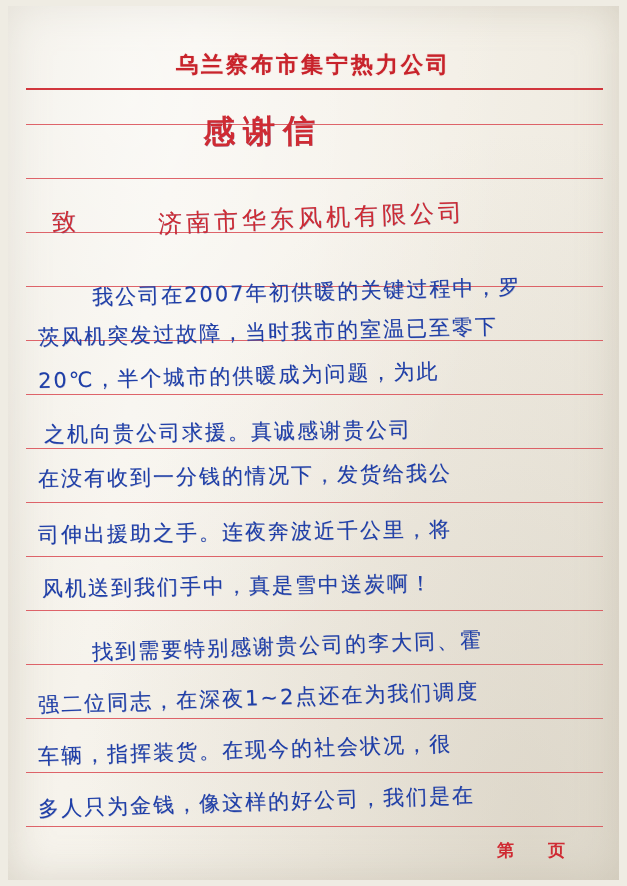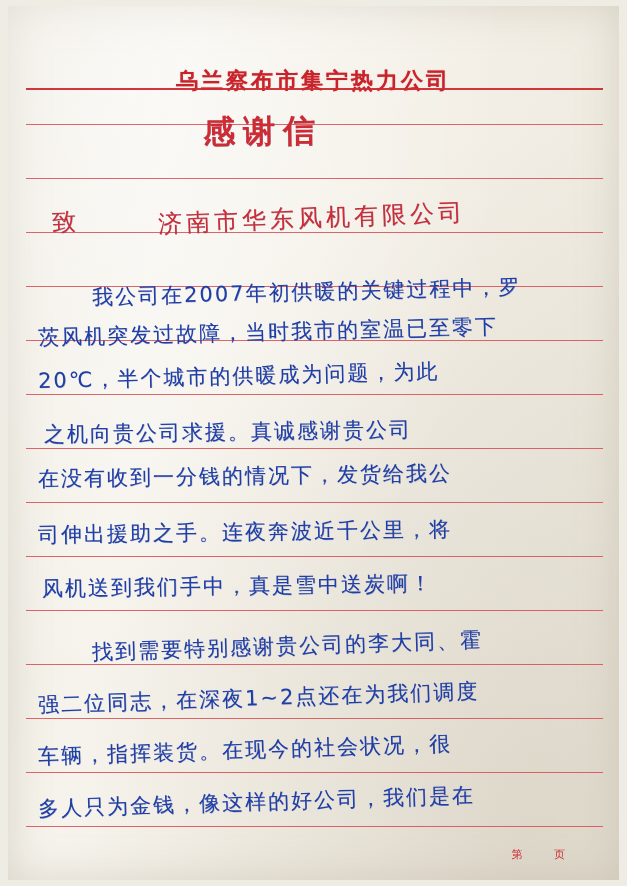--- a/index.html
+++ b/index.html
@@ -33,21 +33,21 @@
     position: absolute;
     inset: 0;
     background:
       radial-gradient(ellipse at 20% 10%, rgba(255,255,255,0.55), rgba(255,255,255,0) 55%),
       radial-gradient(ellipse at 85% 95%, rgba(190,180,160,0.35), rgba(255,255,255,0) 60%);
     pointer-events: none;
   }
   
   .letterhead {
     position: absolute;
-    top: 60px;
+    top: 44px;
     left: 0;
     right: 0;
     text-align: center;
     color: #c8232b;
     font-family: "DejaVu Sans", "Liberation Sans", sans-serif;
     font-weight: bold;
     font-size: 22px;
     letter-spacing: 3px;
     text-shadow: 0 0 1px rgba(200,35,43,0.6);
   }
@@ -97,23 +97,24 @@
   }
   .hw.body {
     font-size: 21px;
     letter-spacing: 2px;
   }
   .footer {
     position: absolute;
     right: 40px;
     bottom: 18px;
     color: #cf2b33;
-    font-size: 11px;
+    font-size: 17px;
     letter-spacing: 14px;
     font-family: "DejaVu Sans", "Liberation Sans", sans-serif;
+    font-weight: bold;
   }
   .skew1 { transform: rotate(-1.4deg); }
   .skew2 { transform: rotate(-2.2deg); }
   .skew3 { transform: rotate(-0.8deg); }
   .skew4 { transform: rotate(-1.8deg); }
 </style>
 </head>
 <body>
 
 <div class="page">

